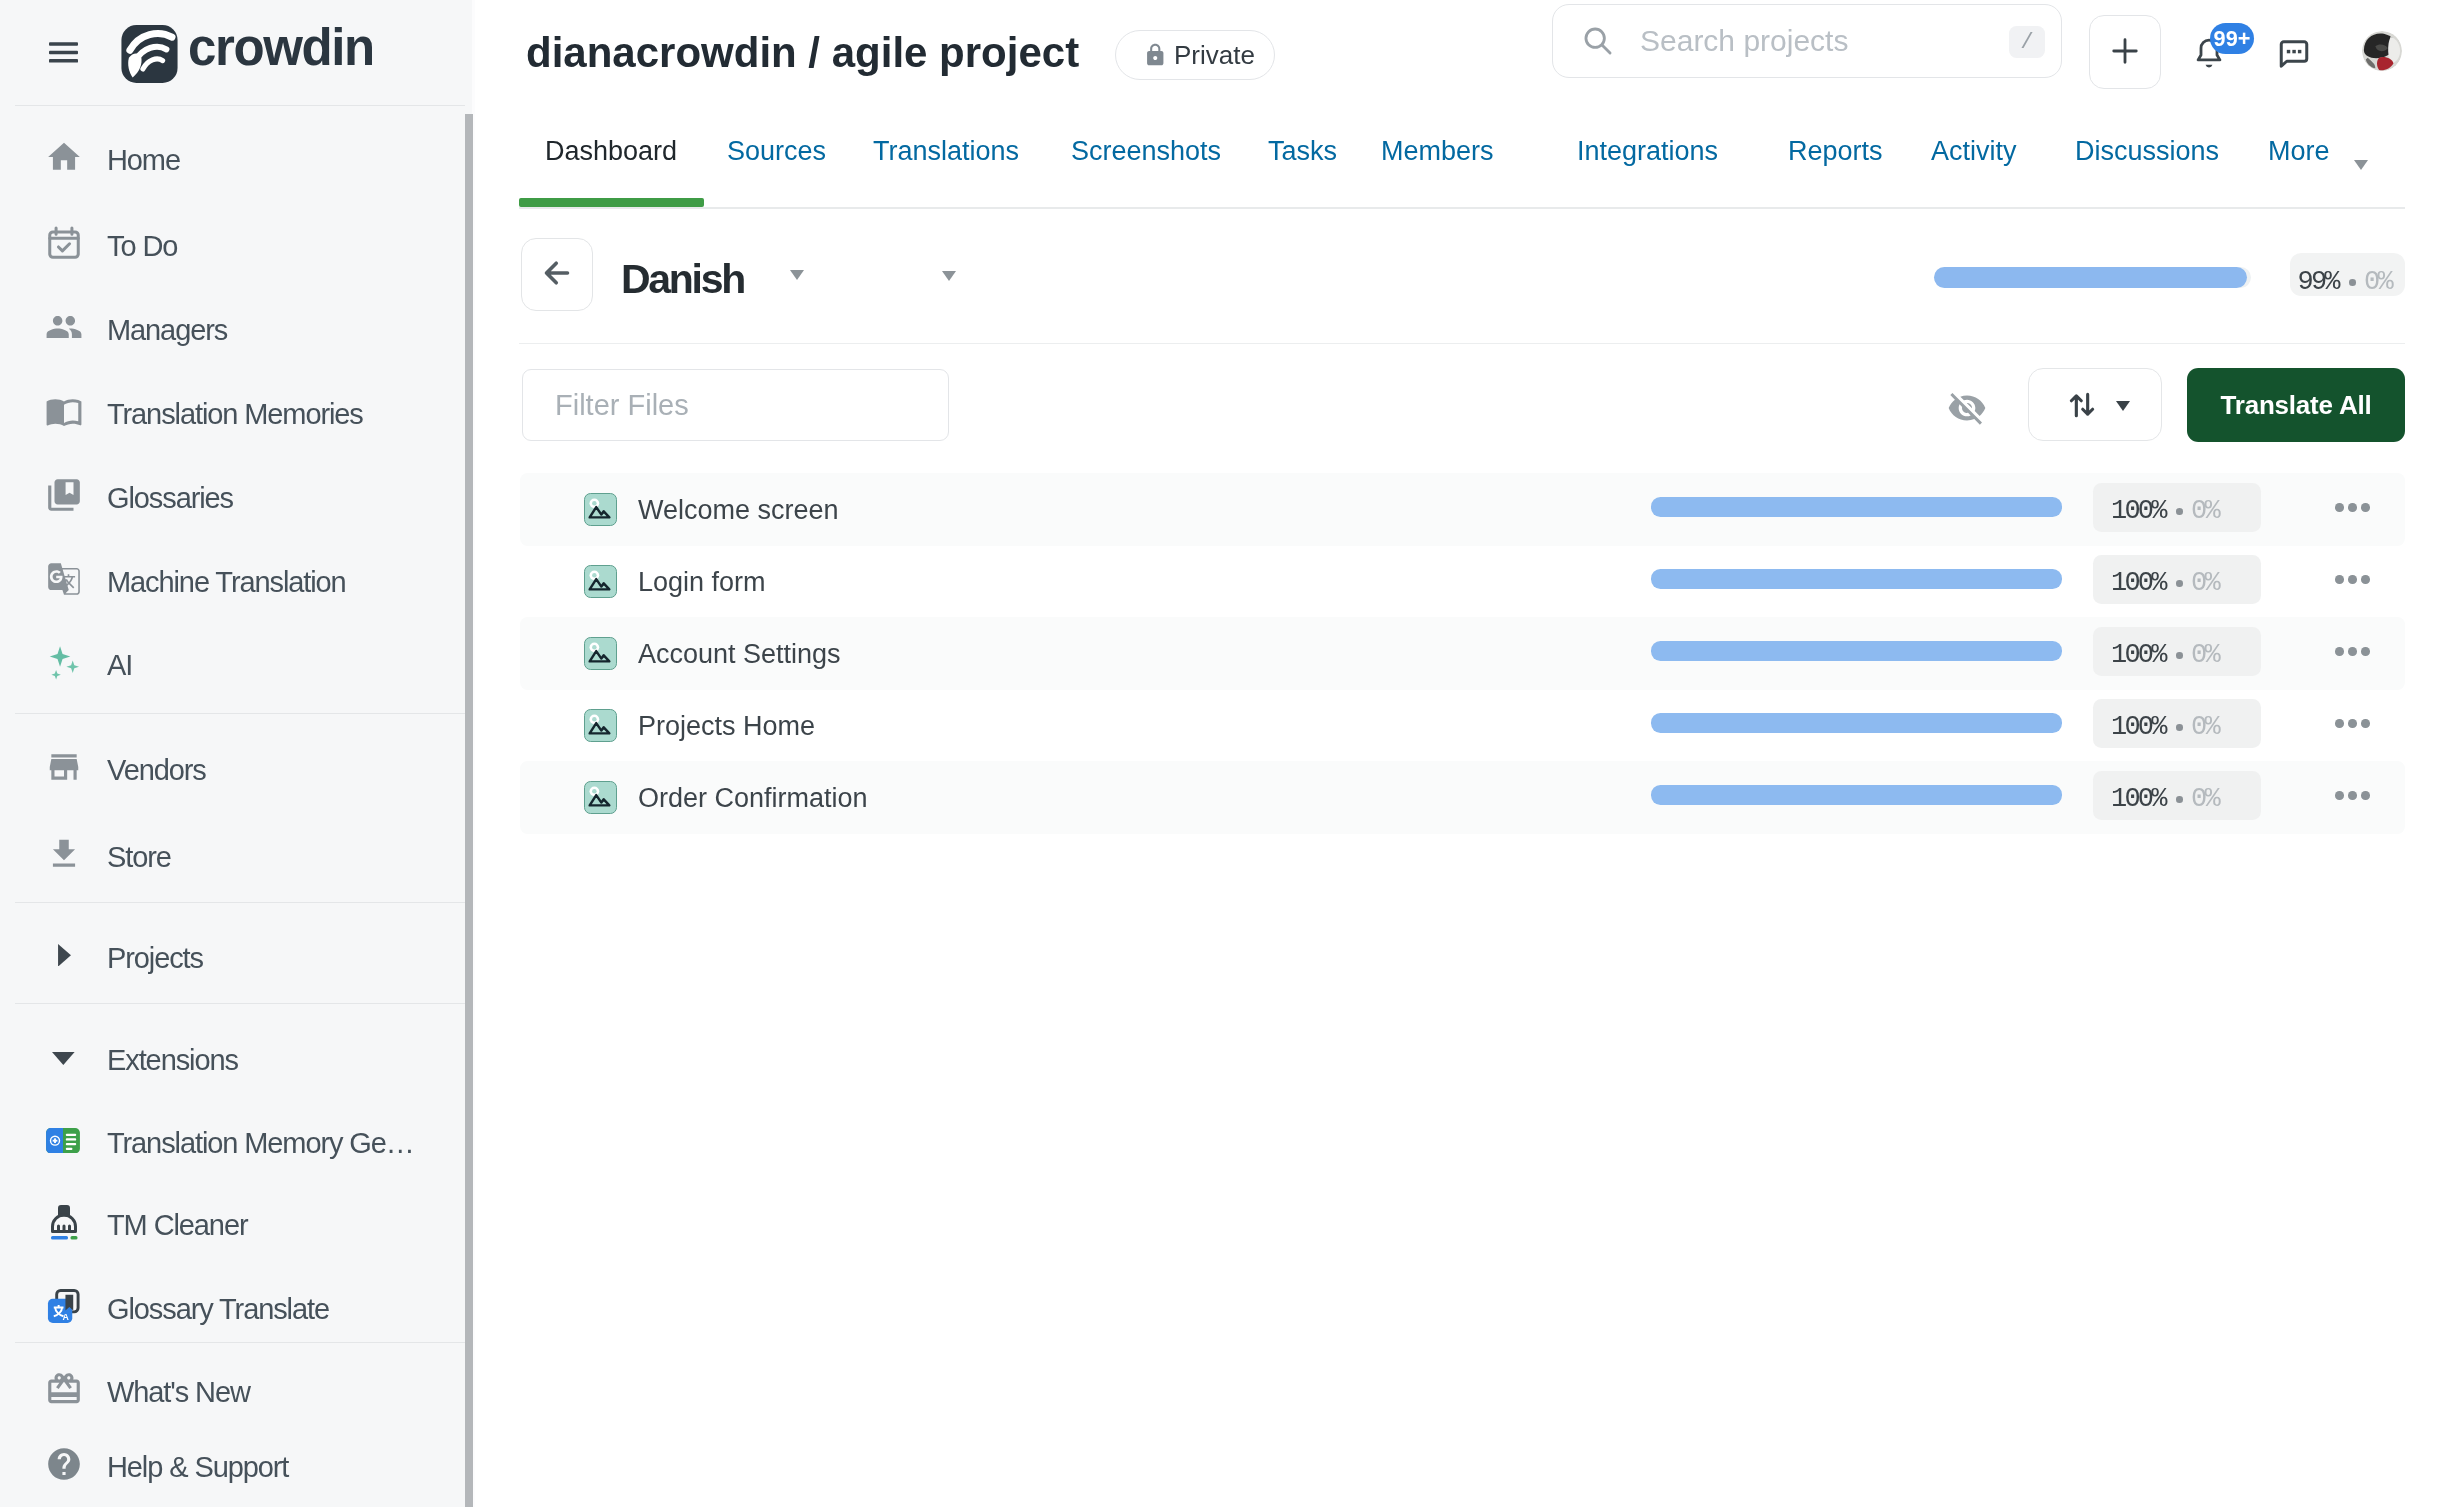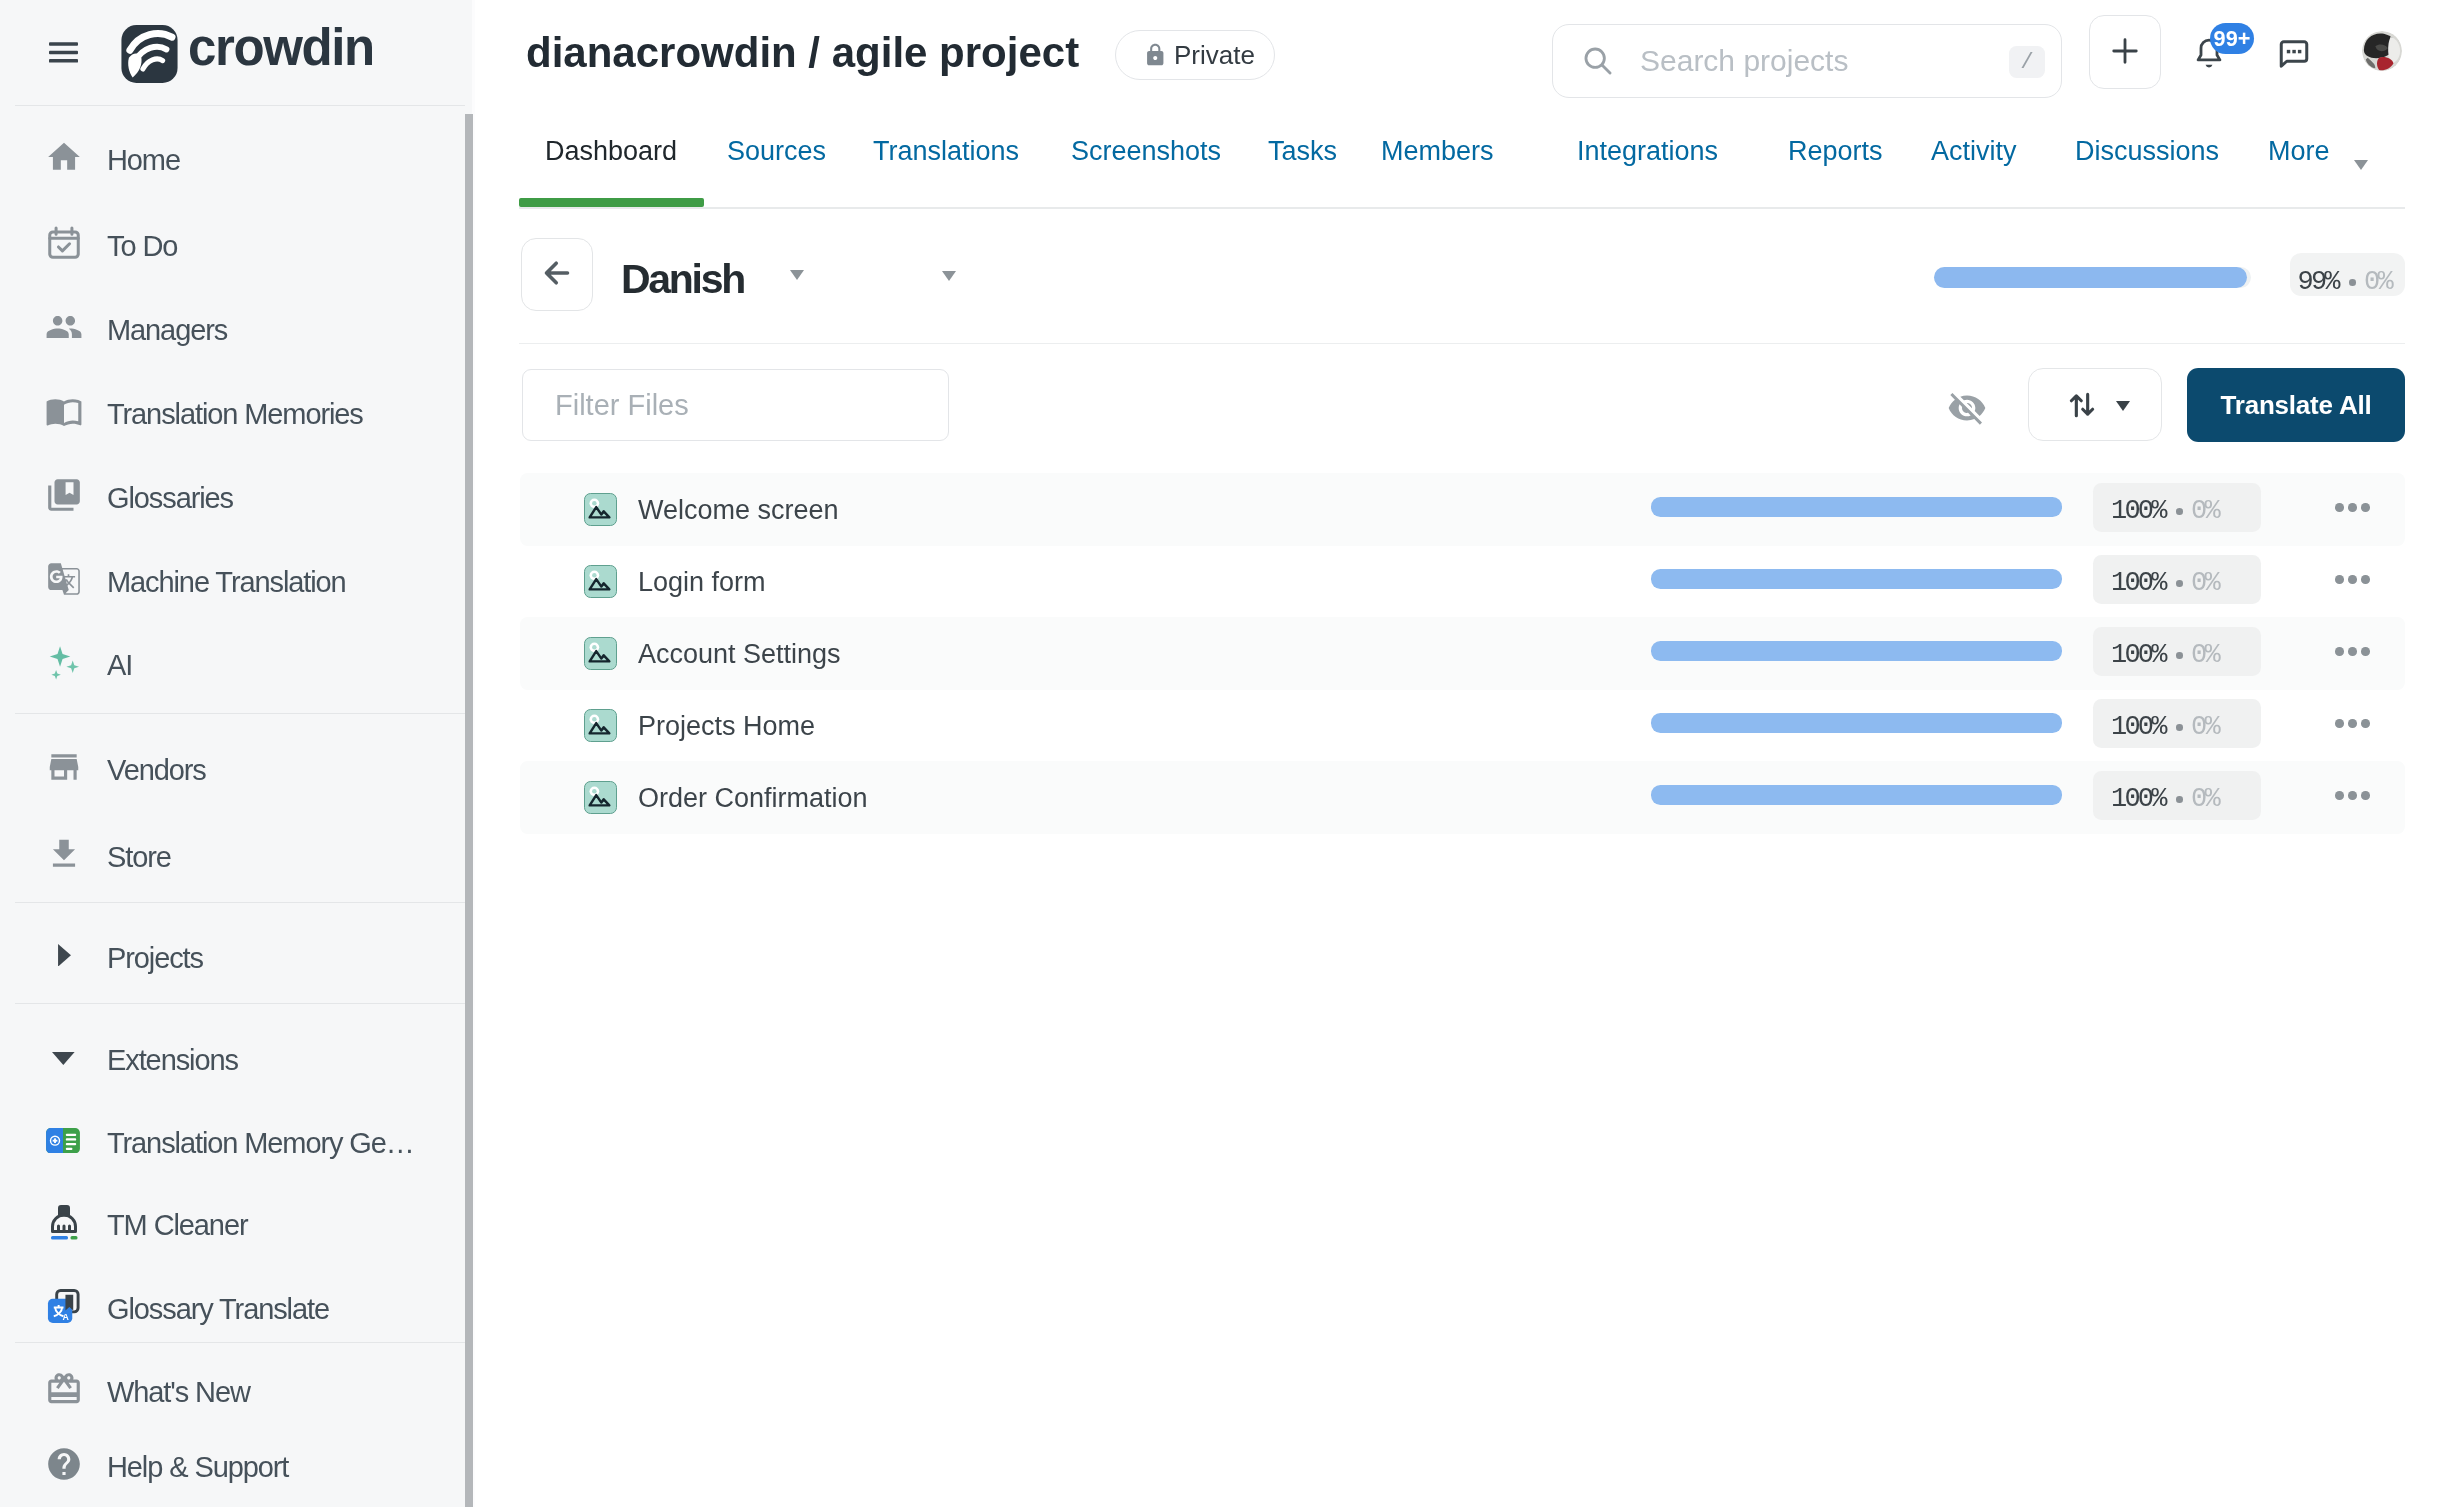--- a/index.html
+++ b/index.html
@@ -10,21 +10,21 @@
 #sb-scroll { position:absolute; left:465px; top:114px; width:7.5px; height:1394px; background:#b4b7ba; border-radius:0; }
 #sb-gutter { position:absolute; left:472px; top:0; width:2.8px; height:1508px; background:#fcfcfd; }
 .sb-sep { position:absolute; left:15px; width:450px; height:0; border-top:1.9px solid #e4e6e8; }
 .sb-item { position:absolute; left:0; width:475px; height:0; }
 .sb-item svg { position:absolute; left:45px; top:-19px; }
 .sb-item .txt { position:absolute; left:107px; top:-15px; font-size:29px; line-height:36px; letter-spacing:-1.1px; color:#46515a; white-space:nowrap; }
 
 #title { position:absolute; left:526px; top:31px; font-size:42px; line-height:43px; font-weight:bold; color:#222b33; letter-spacing:0px; }
 #privpill { position:absolute; left:1115px; top:30px; width:160px; height:50px; border:1.9px solid #e3e5e8; border-radius:25.4px; background:#fff; }
 #privpill .txt { position:absolute; left:58px; top:10.4px; font-size:26px; line-height:29px; color:#333b42; }
-#searchbox { position:absolute; left:1552px; top:24px; width:510px; height:74px; border:1.9px solid #e3e5e8; border-radius:17px; background:#fff; }
+#searchbox { position:absolute; left:1552px; top:4px; width:510px; height:74px; border:1.9px solid #e3e5e8; border-radius:17px; background:#fff; }
 #searchbox .ph { position:absolute; left:87px; top:19px; font-size:30px; line-height:34px; color:#b9bfc5; }
 #slash { position:absolute; left:456px; top:21px; width:36px; height:32px; background:#f1f2f4; border-radius:7.5px; font-family:"Liberation Mono",monospace; font-size:22.6px; color:#9aa1a7; text-align:center; line-height:32px; }
 #plusbtn { position:absolute; left:2089px; top:15px; width:72px; height:74px; border:1.9px solid #e3e5e8; border-radius:15px; background:#fff; }
 #badge99 { position:absolute; left:2210px; top:22.6px; width:44px; height:31px; background:#2f80e4; border-radius:16px; color:#fff; font-size:21.7px; font-weight:bold; text-align:center; line-height:31px; letter-spacing:0; }
 #avatar { position:absolute; left:2362px; top:31px; width:40px; height:40px; border-radius:50%; overflow:hidden; }
 
 .tab { position:absolute; top:137px; font-size:27px; line-height:28px; color:#0369a1; white-space:nowrap; }
 .tab.active { color:#20272c; font-weight:normal; }
 #tabline { position:absolute; left:519px; top:207px; width:1886px; height:1.9px; background:#e8eaeb; }
 #tabgreen { position:absolute; left:519px; top:198px; width:185px; height:9.4px; background:#3f9c46; border-radius:1.9px; }
@@ -36,21 +36,21 @@
 #hdrbar { position:absolute; left:1934px; top:267px; width:313px; height:21px; background:#8cb8ef; border-radius:10.4px; }
 #hdrbadge { position:absolute; left:2290px; top:253px; width:115px; height:43px; background:#f2f3f3; border-radius:11.3px; display:flex; align-items:flex-end; padding-left:7.5px; padding-top:6.6px; }
 .pct { font-family:"Liberation Mono",monospace; font-size:27px; letter-spacing:-2.8px; color:#3c4348; white-space:nowrap; line-height:27px; display:flex; align-items:center; }
 .pct .dim { color:#b5babe; }
 .pct .dot { width:6.6px; height:6.6px; border-radius:50%; background:#8b9196; display:inline-block; margin:0 8.5px 0 11.3px; }
 #sep2 { position:absolute; left:519px; top:343px; width:1886px; height:0; border-top:1.9px solid #eceeef; }
 
 #filterbox { position:absolute; left:522px; top:369px; width:427px; height:72px; border:1.9px solid #e3e5e8; border-radius:9px; background:#fff; }
 #filterbox .ph { position:absolute; left:32px; top:19px; font-size:29px; line-height:32px; color:#a9b0b6; }
 #sortbtn { position:absolute; left:2028px; top:368px; width:134px; height:73px; border:1.9px solid #e4e6e8; border-radius:15px; background:#fff; }
-#translateall { position:absolute; left:2187px; top:368px; width:218px; height:74px; background:#0c4a6e; border-radius:11.3px; color:#fff; font-size:26px; font-weight:bold; text-align:center; line-height:74px; letter-spacing:-0.2px; }
+#translateall { position:absolute; left:2187px; top:368px; width:218px; height:74px; background:#14532d; border-radius:11.3px; color:#fff; font-size:26px; font-weight:bold; text-align:center; line-height:74px; letter-spacing:-0.2px; }
 
 .frow { position:absolute; left:520px; width:1885px; height:73px; border-radius:7.5px; }
 .frow.odd { background:#fafbfb; }
 .fico { position:absolute; left:64px; top:20px; width:33px; height:33px; background:#abdacf; border:1.9px solid #5fa08f; border-radius:6.6px; }
 .fname { position:absolute; left:118px; top:21.7px; font-size:27px; line-height:30px; color:#3c444a; white-space:nowrap; }
 .fbar { position:absolute; left:1131px; top:23.6px; width:411px; height:20px; background:#8dbaf0; border-radius:9.4px; }
 .fbadge { position:absolute; left:1573px; top:10.4px; width:168px; height:49px; background:#f0f1f1; border-radius:8.5px; display:flex; align-items:center; padding-left:18px; padding-top:7.5px; }
 .fdots { position:absolute; left:1815px; top:30px; }
 .fdots span { display:inline-block; width:8.5px; height:8.5px; border-radius:50%; background:#8b9297; margin-right:4.7px; vertical-align:top; }
 </style>

